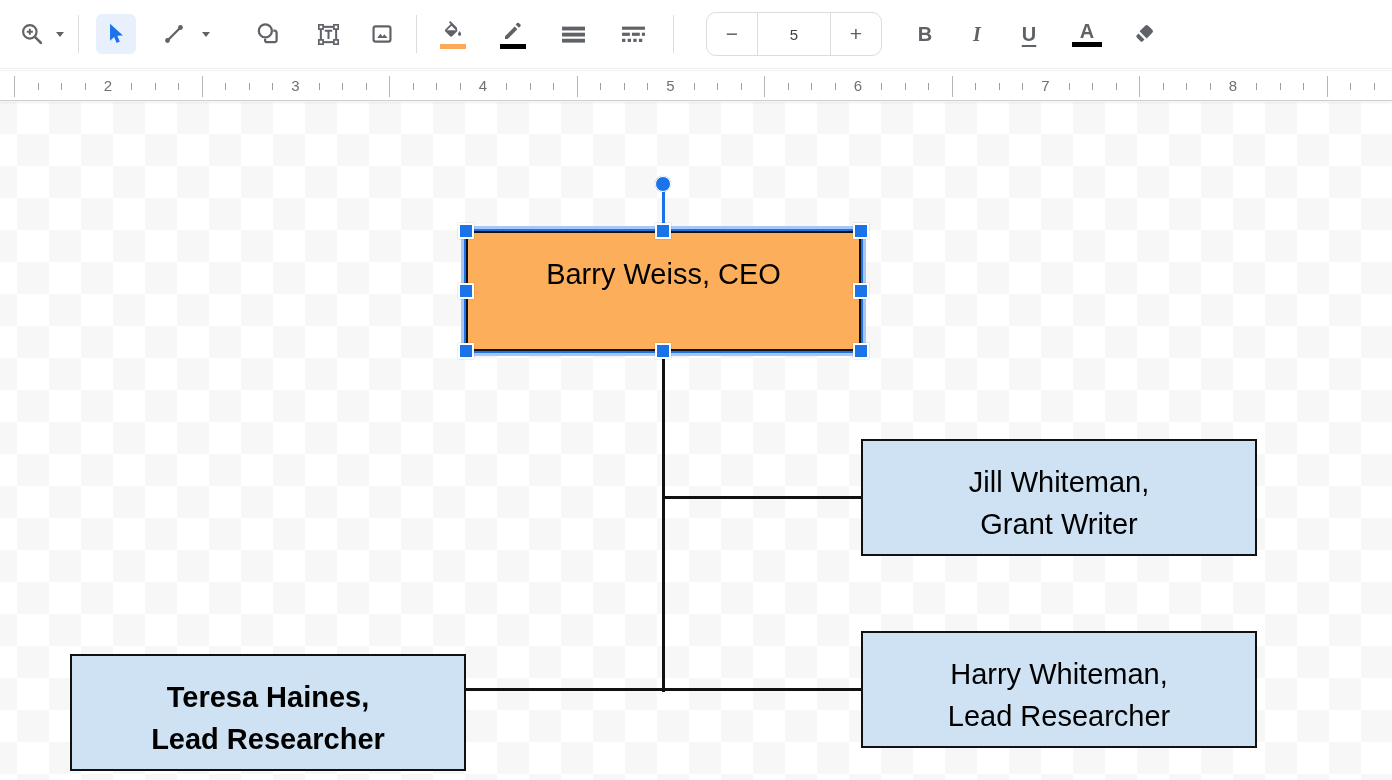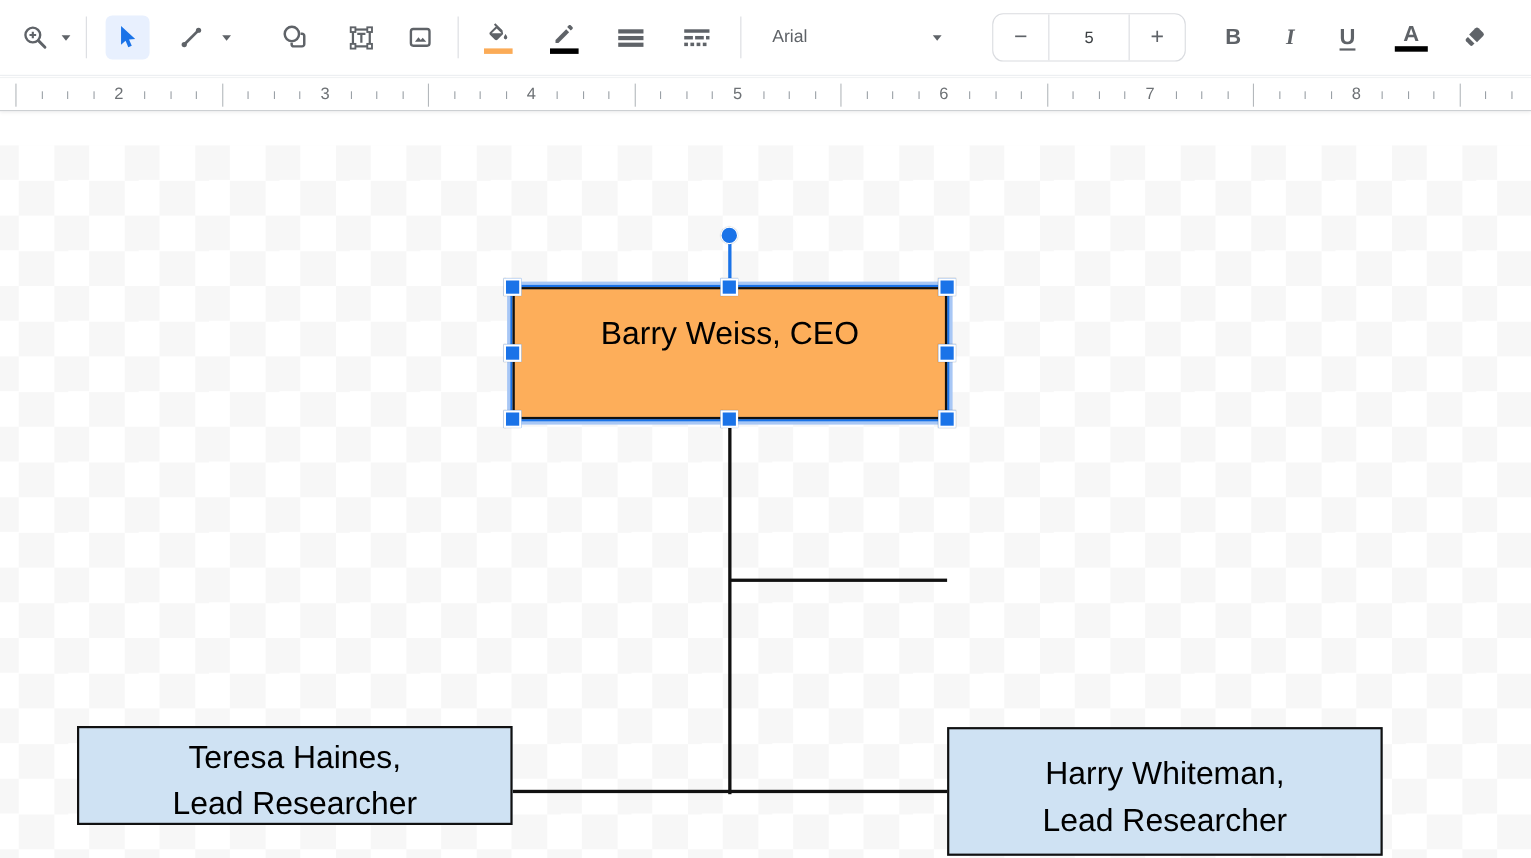--- a/index.html
+++ b/index.html
@@ -50,31 +50,31 @@
           box-shadow:0 2px 3px rgba(0,0,0,.06); z-index:20; }
   #ruler-ticks{ position:relative; width:100%; height:100%; }
   .tick{ position:absolute; top:12px; width:1px; height:7px; background:#9aa0a6; }
   .tick.tall{ top:5px; height:21px; background:#b4b8bc; }
   .ruler-num{ position:absolute; top:50%; transform:translate(-50%,-52%);
               font-size:15px; color:#6d7175; }
 
   
   .canvas{ position:absolute; top:102px; left:0; right:0; bottom:0;
            background-image:conic-gradient(#f7f7f7 0 25%, #fff 0 50%, #f7f7f7 0 75%, #fff 0);
-           background-size:64px 64px; background-position:17px 0;margin-top:30px; }
+           background-size:64px 64px; background-position:17px 0; }
 
   .connector{ position:absolute; background:#111; }
   .conn-v1{ left:662px; top:248px; width:2.5px; height:342px; }
   .conn-h1{ left:663px; top:394px; width:198px; height:2.5px; }
   .conn-h2{ left:466px; top:586px; width:397px; height:2.5px; }
 
   .shape-group{ position:absolute; }
   .g-ceo   { left:466px; top:129px; width:395px; height:120px; }
   .g-jill  { left:861px; top:337px; width:396px; height:117px; }
-  .g-teresa{ left:70px;  top:528px; width:396px; height:90px; }
+  .g-teresa{ left:70px;  top:552px; width:396px; height:117px;font-weight:bold; }
   .g-harry { left:861px; top:529px; width:396px; height:117px; }
 
   .shape{ position:absolute; inset:0; border:2px solid #111; color:#000;
           font-size:29px; line-height:42px; text-align:center; cursor:pointer; }
   .shape.centered{ display:flex; align-items:center; justify-content:center; padding-top:10px; }
   .shape.toptext{ padding-top:20px; }
   .shape.selected{ box-shadow:0 0 0 2px var(--sel), 0 0 0 5px var(--glow); }
 
   .handle{ position:absolute; width:16px; height:16px; background:var(--sel);
            border:2px solid #fff; box-shadow:0 0 1px rgba(0,0,0,.35); z-index:5; cursor:pointer; }
@@ -182,24 +182,20 @@
       <rect x="19.4" y="10.4" width="2.8" height="2.8" fill="#5f6368"></rect>
       <rect x="1.8" y="15.8" width="3" height="2.8" fill="#5f6368"></rect>
       <rect x="6.8" y="15.8" width="3" height="2.8" fill="#5f6368"></rect>
       <rect x="11.8" y="15.8" width="3" height="2.8" fill="#5f6368"></rect>
       <rect x="16.8" y="15.8" width="3" height="2.8" fill="#5f6368"></rect>
     </svg>
   </div>
 
   <div class="tdivider" style="margin-left:22px"></div>
 
-  <div class="fontname">
-    <span>Arial</span>
-    <span class="caret"></span>
-  </div>
 
   <div class="sizegroup" style="margin-left:32px">
     <div class="seg minus">−</div>
     <div class="seg val">5</div>
     <div class="seg plus">+</div>
   </div>
 
   <div class="letterbtn" style="margin-left:28px">
       <span>B</span>
     </div>
@@ -302,20 +298,28 @@
     <div class="handle h-tl"></div>
     <div class="handle h-tc"></div>
     <div class="handle h-tr"></div>
     <div class="handle h-ml"></div>
     <div class="handle h-mr"></div>
     <div class="handle h-bl"></div>
     <div class="handle h-bc"></div>
     <div class="handle h-br"></div>
   </div>
 
+  <div class="shape-group g-jill">
+    <div class="shape centered" style="background: rgb(207, 226, 243);">
+      <span>
+        <span>Jill Whiteman,</span><br>
+        <span>Grant Writer</span>
+      </span>
+    </div>
+  </div>
 
   <div class="shape-group g-teresa">
     <div class="shape centered" style="background: rgb(207, 226, 243);">
       <span>
         <span>Teresa Haines,</span><br>
         <span>Lead Researcher</span>
       </span>
     </div>
   </div>
 

